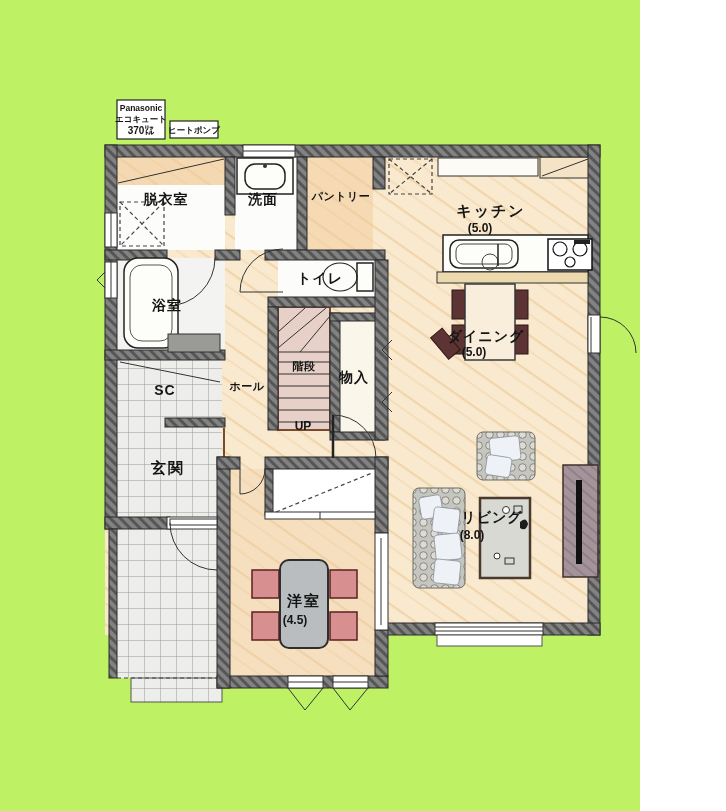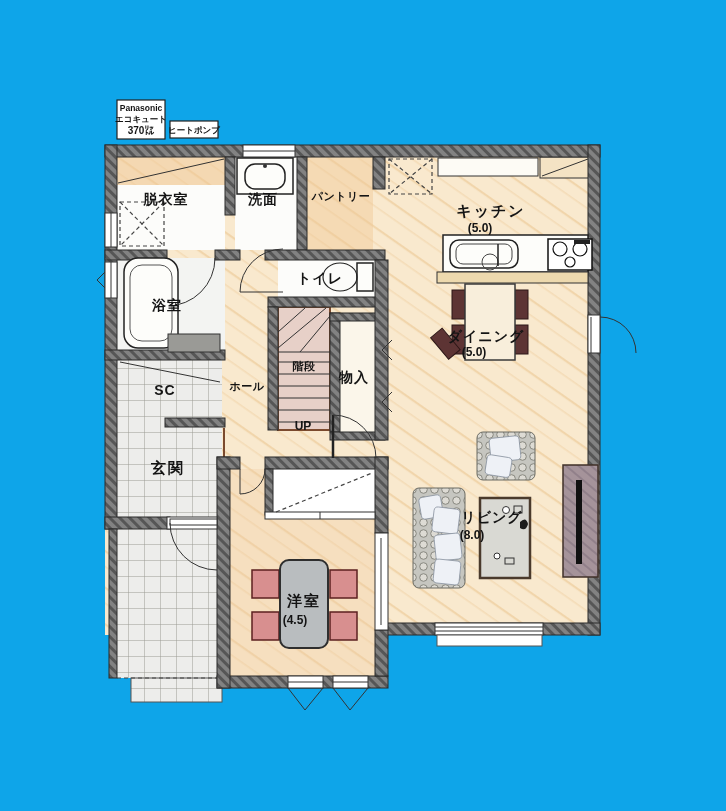--- a/index.html
+++ b/index.html
@@ -1,16 +1,16 @@
 <!DOCTYPE html>
 <html><head>
 <meta charset="utf-8">
 <style>
   html,body{margin:0;padding:0;background:#ffffff;}
-  .canvas{position:relative;width:726px;height:811px;background:#0ea5e9;overflow:hidden;
+  .canvas{position:relative;width:640px;height:811px;background:#bef264;overflow:hidden;
           font-family:"Liberation Sans", sans-serif;}
   svg{display:block;}
   text{font-family:"Liberation Sans", sans-serif;fill:#141414;}
   .lbl{font-size:14px;font-weight:600;letter-spacing:1px;}
   .lbl-lg{font-size:15px;font-weight:600;letter-spacing:2px;}
   .lbl-sm{font-size:11px;font-weight:600;letter-spacing:0.5px;}
   .lbl-size{font-size:12px;font-weight:600;}
   .lbl-eq{font-size:8.5px;font-weight:600;}
   .lbl-eq2{font-size:10px;font-weight:700;}
   .wall{fill:url(#pWall);stroke:#2b2b2b;stroke-width:1;}

